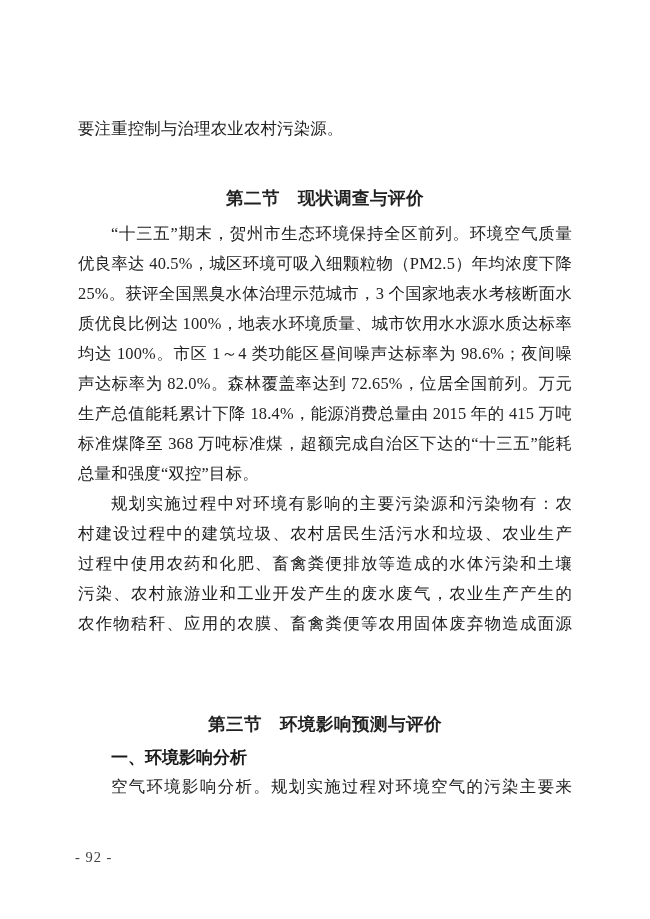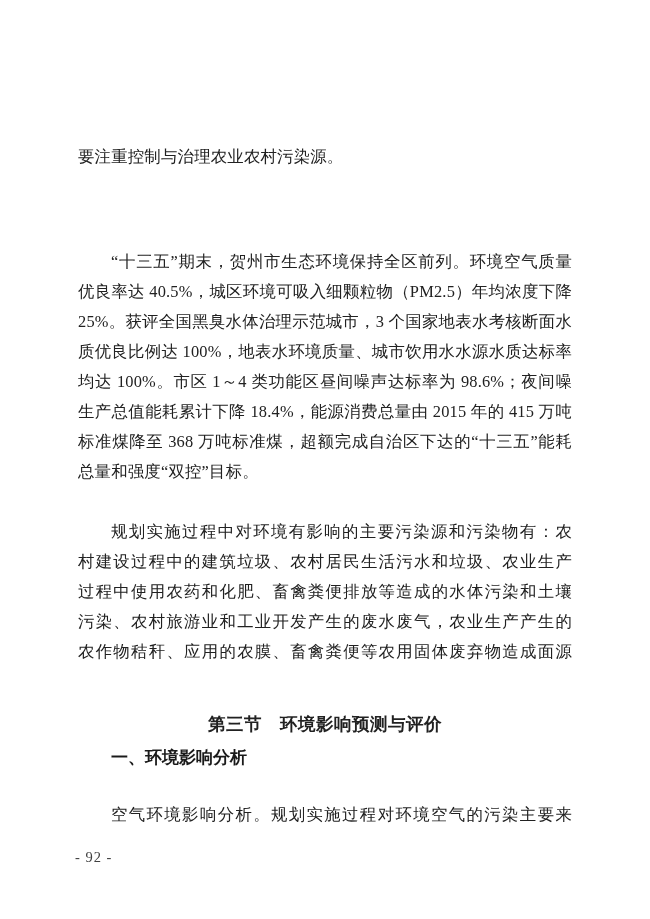--- a/index.html
+++ b/index.html
@@ -9,21 +9,20 @@
     height: 919px;
     background: #ffffff;
     font-family: "Liberation Serif", "DejaVu Serif", serif;
     color: #212121;
     overflow: hidden;
   }
   .block {
     position: absolute;
     left: 78px;
     width: 494px;
-    margin-top: 28px;
   }
   .line {
     font-size: 16.4px;
     line-height: 30px;
     height: 30px;
     overflow: hidden;
     text-align: justify;
     text-align-last: justify;
     letter-spacing: 0.2px;
   }
@@ -61,27 +60,29 @@
 </style>
 </head>
 <body>
 
 <div class="page">
 
   <div class="block" style="top:114px">
     <div class="line last">要注重控制与治理农业农村污染源。</div>
   </div>
 
+  <div class="section-heading" style="top:183px">第二节　现状调查与评价</div>
 
   <div class="block" style="top:219px">
     <div class="line indent">“十三五”期末，贺州市生态环境保持全区前列。环境空气质量</div>
     <div class="line">优良率达 40.5%，城区环境可吸入细颗粒物（PM2.5）年均浓度下降</div>
     <div class="line">25%。获评全国黑臭水体治理示范城市，3 个国家地表水考核断面水</div>
     <div class="line">质优良比例达 100%，地表水环境质量、城市饮用水水源水质达标率</div>
     <div class="line">均达 100%。市区 1～4 类功能区昼间噪声达标率为 98.6%；夜间噪</div>
+    <div class="line">声达标率为 82.0%。森林覆盖率达到 72.65%，位居全国前列。万元</div>
     <div class="line">生产总值能耗累计下降 18.4%，能源消费总量由 2015 年的 415 万吨</div>
     <div class="line">标准煤降至 368 万吨标准煤，超额完成自治区下达的“十三五”能耗</div>
     <div class="line last">总量和强度“双控”目标。</div>
   </div>
 
   <div class="block" style="top:489px">
     <div class="line indent">规划实施过程中对环境有影响的主要污染源和污染物有：农</div>
     <div class="line">村建设过程中的建筑垃圾、农村居民生活污水和垃圾、农业生产</div>
     <div class="line">过程中使用农药和化肥、畜禽粪便排放等造成的水体污染和土壤</div>
     <div class="line">污染、农村旅游业和工业开发产生的废水废气，农业生产产生的</div>

